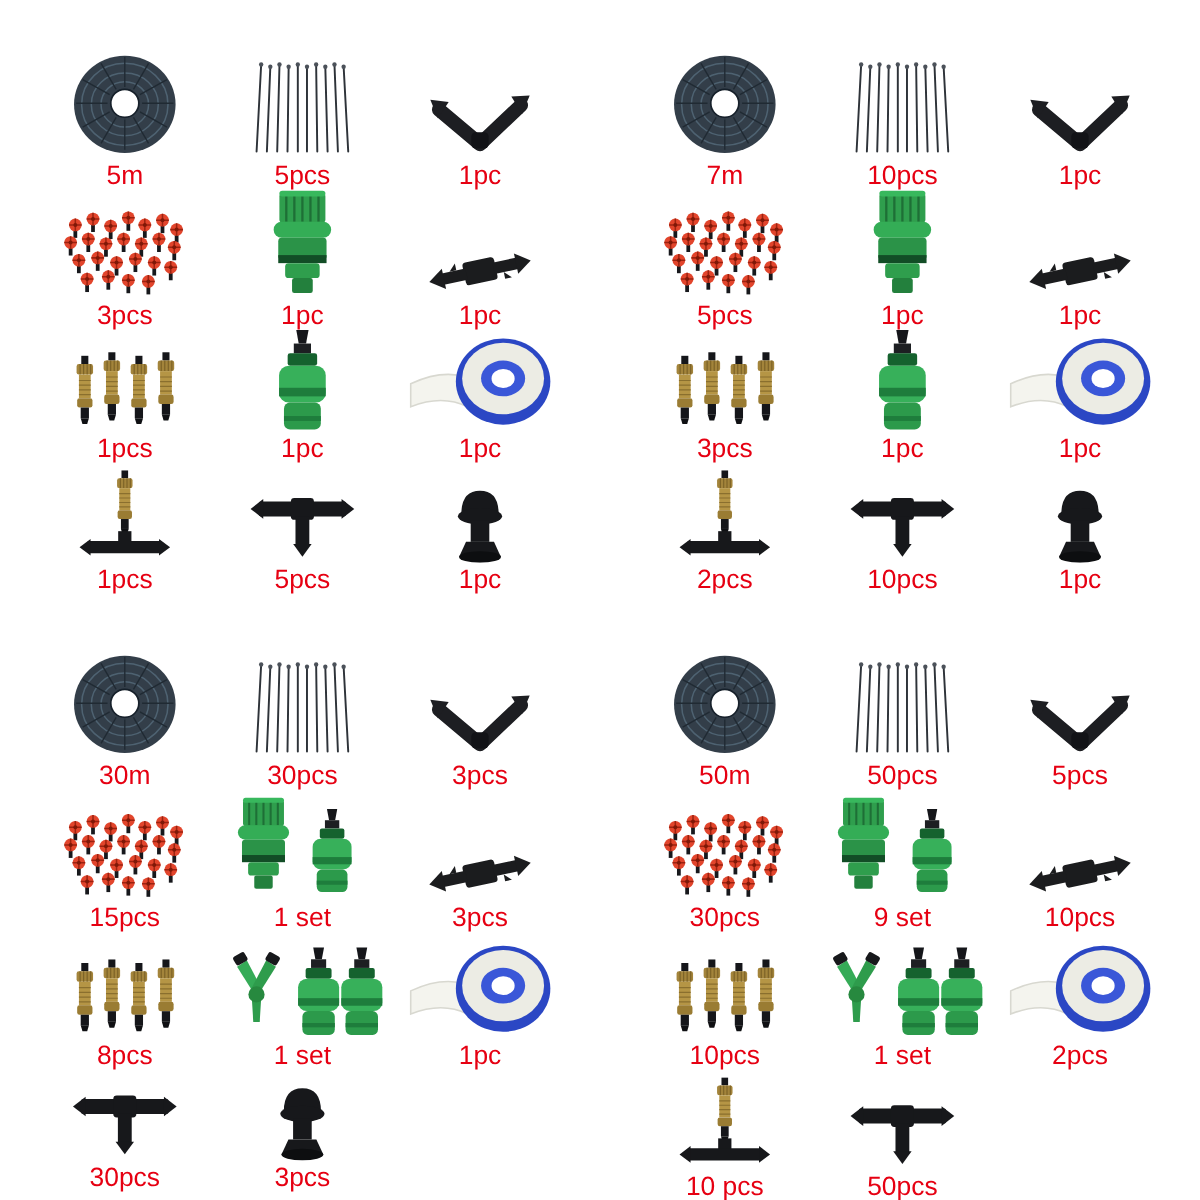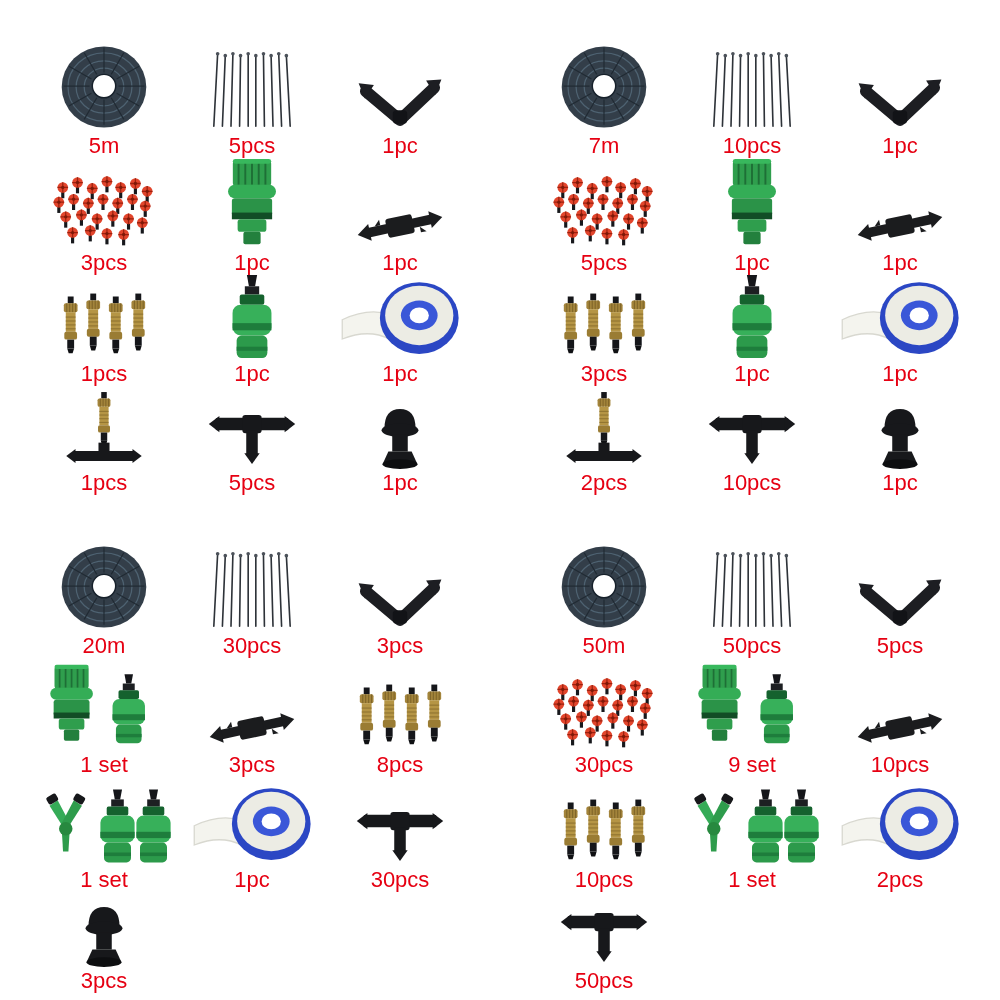--- a/index.html
+++ b/index.html
@@ -387,35 +387,41 @@
           <use href="#icon-plug" xlink:href="#icon-plug"></use>
         </svg>
         <div class="qty">1pc</div>
       </div>
     </div>
     <div class="quadrant">
       <div class="cell">
         <svg width="92" height="90" class="icon">
           <use href="#icon-hose-coil" xlink:href="#icon-hose-coil"></use>
         </svg>
-        <div class="qty">20m</div>
+        <div class="qty">30m</div>
       </div>
       <div class="cell">
         <svg width="88" height="84" class="icon">
           <use href="#icon-needles" xlink:href="#icon-needles"></use>
         </svg>
         <div class="qty">30pcs</div>
       </div>
       <div class="cell">
         <svg width="90" height="58" class="icon">
           <use href="#icon-elbow" xlink:href="#icon-elbow"></use>
         </svg>
         <div class="qty">3pcs</div>
       </div>
       <div class="cell">
+        <svg width="106" height="78" class="icon">
+          <use href="#icon-drippers" xlink:href="#icon-drippers"></use>
+        </svg>
+        <div class="qty">15pcs</div>
+      </div>
+      <div class="cell">
         <svg width="128" height="94" class="icon">
           <use href="#icon-tap-set" xlink:href="#icon-tap-set"></use>
         </svg>
         <div class="qty">1 set</div>
       </div>
       <div class="cell">
         <svg width="96" height="46" class="icon">
           <use href="#icon-barbed" xlink:href="#icon-barbed"></use>
         </svg>
         <div class="qty">3pcs</div>
@@ -500,19 +506,25 @@
         </svg>
         <div class="qty">1 set</div>
       </div>
       <div class="cell">
         <svg width="124" height="84" class="icon">
           <use href="#icon-tape" xlink:href="#icon-tape"></use>
         </svg>
         <div class="qty">2pcs</div>
       </div>
       <div class="cell">
+        <svg width="92" height="84" class="icon">
+          <use href="#icon-nozzle-tee" xlink:href="#icon-nozzle-tee"></use>
+        </svg>
+        <div class="qty">10 pcs</div>
+      </div>
+      <div class="cell">
         <svg width="96" height="62" class="icon">
           <use href="#icon-tee" xlink:href="#icon-tee"></use>
         </svg>
         <div class="qty">50pcs</div>
       </div>
     </div>
   </div>
 
 </body></html>

